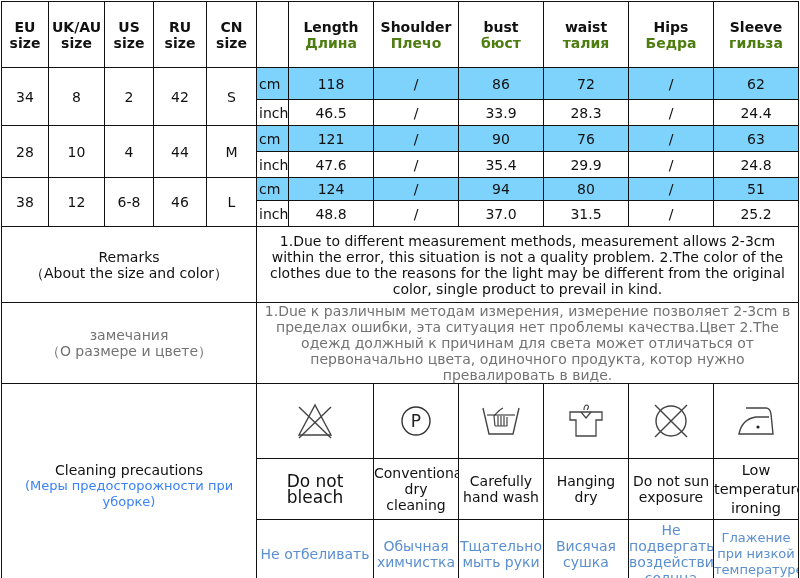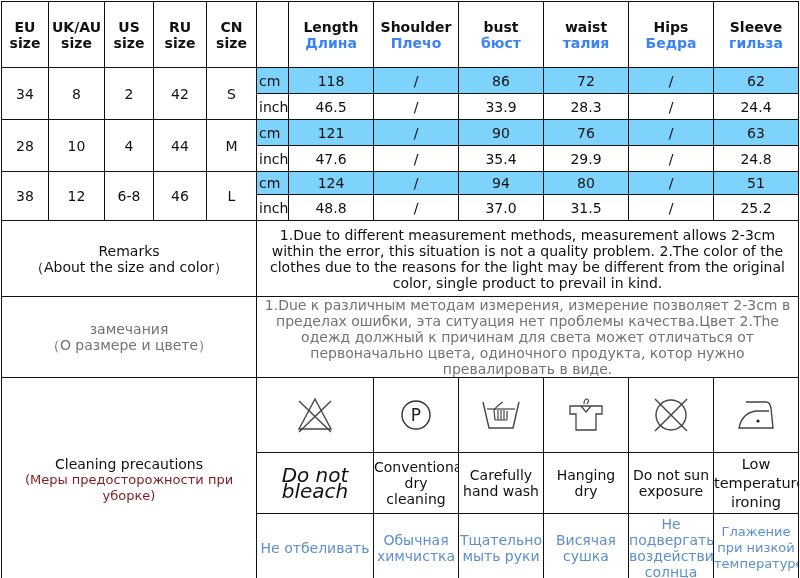--- a/index.html
+++ b/index.html
@@ -8,31 +8,31 @@
     table.chart {
       position: absolute; left: 1px; top: 1px;
       border-collapse: collapse; table-layout: fixed;
       width: 797px;
     }
     table.chart td {
       border: 1.5px solid #111; padding: 0; text-align: center; vertical-align: middle;
       overflow: hidden; font-size: 14px; line-height: 16px;
     }
     .hdr { font-weight: bold; font-size: 15px; line-height: 19px; }
-    .hdr .ru { color: #3b82f6; display: block; }
+    .hdr .ru { color: #4d7c0f; display: block; }
     .hdr .en { display: block; }
     .unit { text-align: left !important; font-size: 14px; padding-left: 2px !important; }
     .cm { background: #7dd3fc; }
     .blue { color: #737373; }
     .remark-en { font-size: 13.5px; line-height: 19px; padding: 0 1px !important; }
     .remark-ru { font-size: 11.5px; line-height: 18px; color: #737373; padding: 0 2px !important; }
     .label-cell { font-size: 14px; line-height: 19px; }
-    .label-cell .sub { color: #7f1d1d; font-size: 13px; display: block; }
+    .label-cell .sub { color: #3b82f6; font-size: 13px; display: block; }
     .care-en { font-size: 12.5px; line-height: 17px; }
-    .care-en.big { font-size: 20px; font-style: italic; }
+    .care-en.big { font-size: 17px; }
     .care-en.xl { font-size: 14.5px; line-height: 19px; }
     .care-ru { font-size: 12px; line-height: 17px; color: #5b8fd0; }
     .care-ru.big { font-size: 14px; }
     .care-ru.mid { font-size: 13px; }
     svg { display: block; margin: 0 auto; }
   </style>
 </head>
 <body>
 
 <div class="sheet">
@@ -94,21 +94,21 @@
     <td class="hdr">
             <span class="en">Hips</span>
             <span class="ru">Бедра</span>
           </td>
     <td class="hdr">
             <span class="en">Sleeve</span>
             <span class="ru">гильза</span>
           </td>
   </tr>
 
-  <tr style="height:26px">
+  <tr style="height:32px">
     <td rowspan="2">34</td>
     <td rowspan="2">8</td>
     <td rowspan="2">2</td>
     <td rowspan="2">42</td>
     <td rowspan="2">S</td>
     <td class="unit cm">cm</td>
     <td class="cm">118</td>
     <td class="cm">/</td>
     <td class="cm">86</td>
     <td class="cm">72</td>

